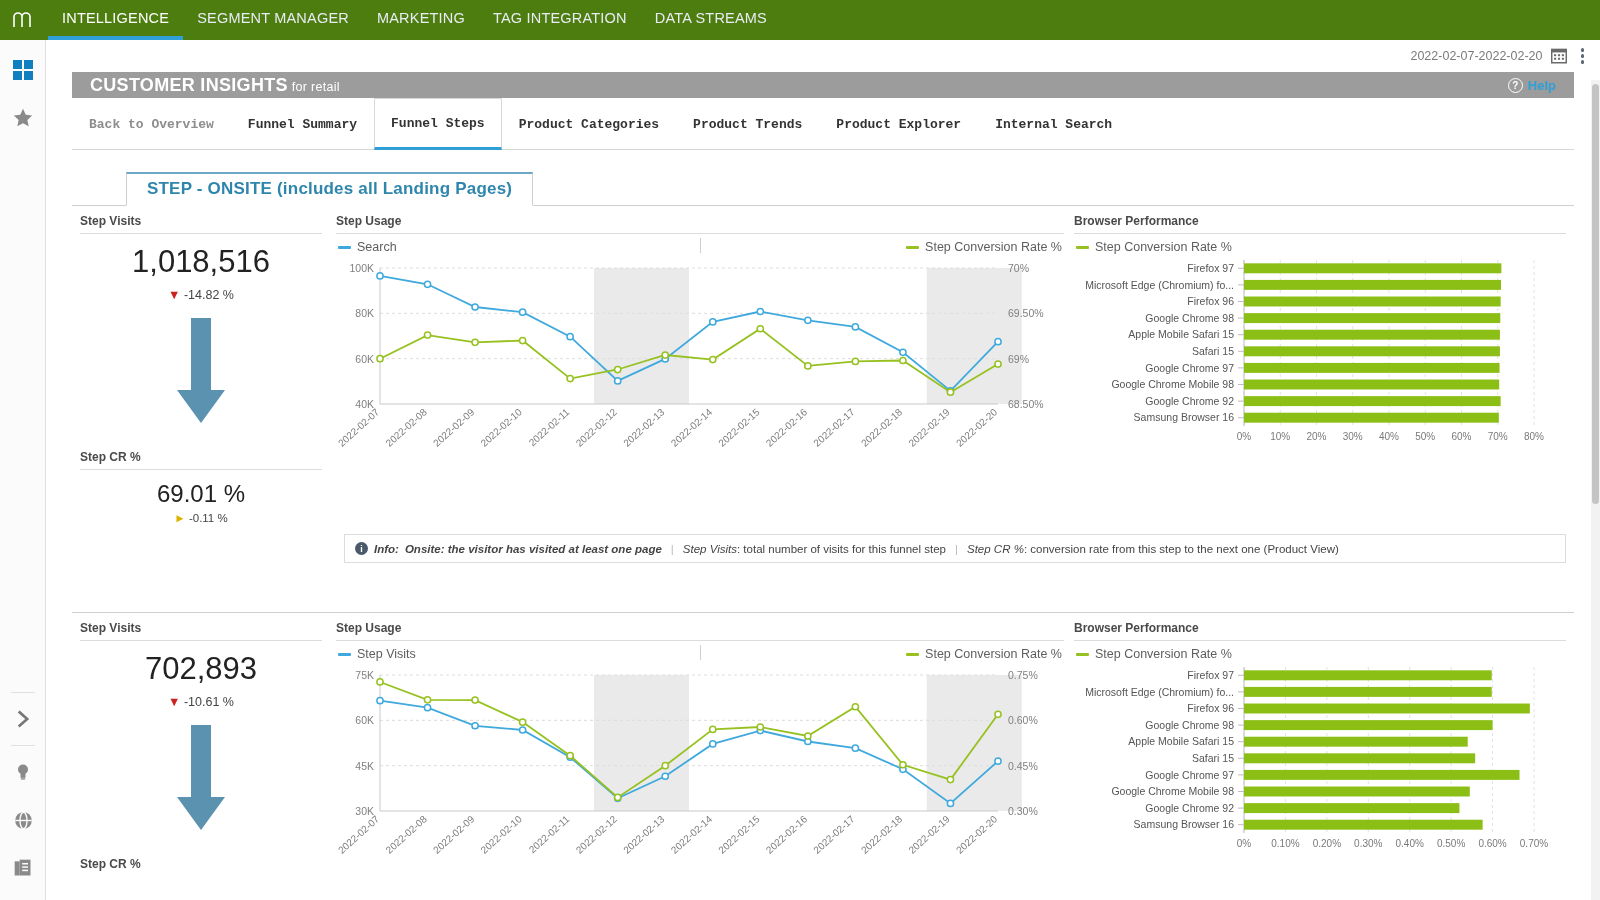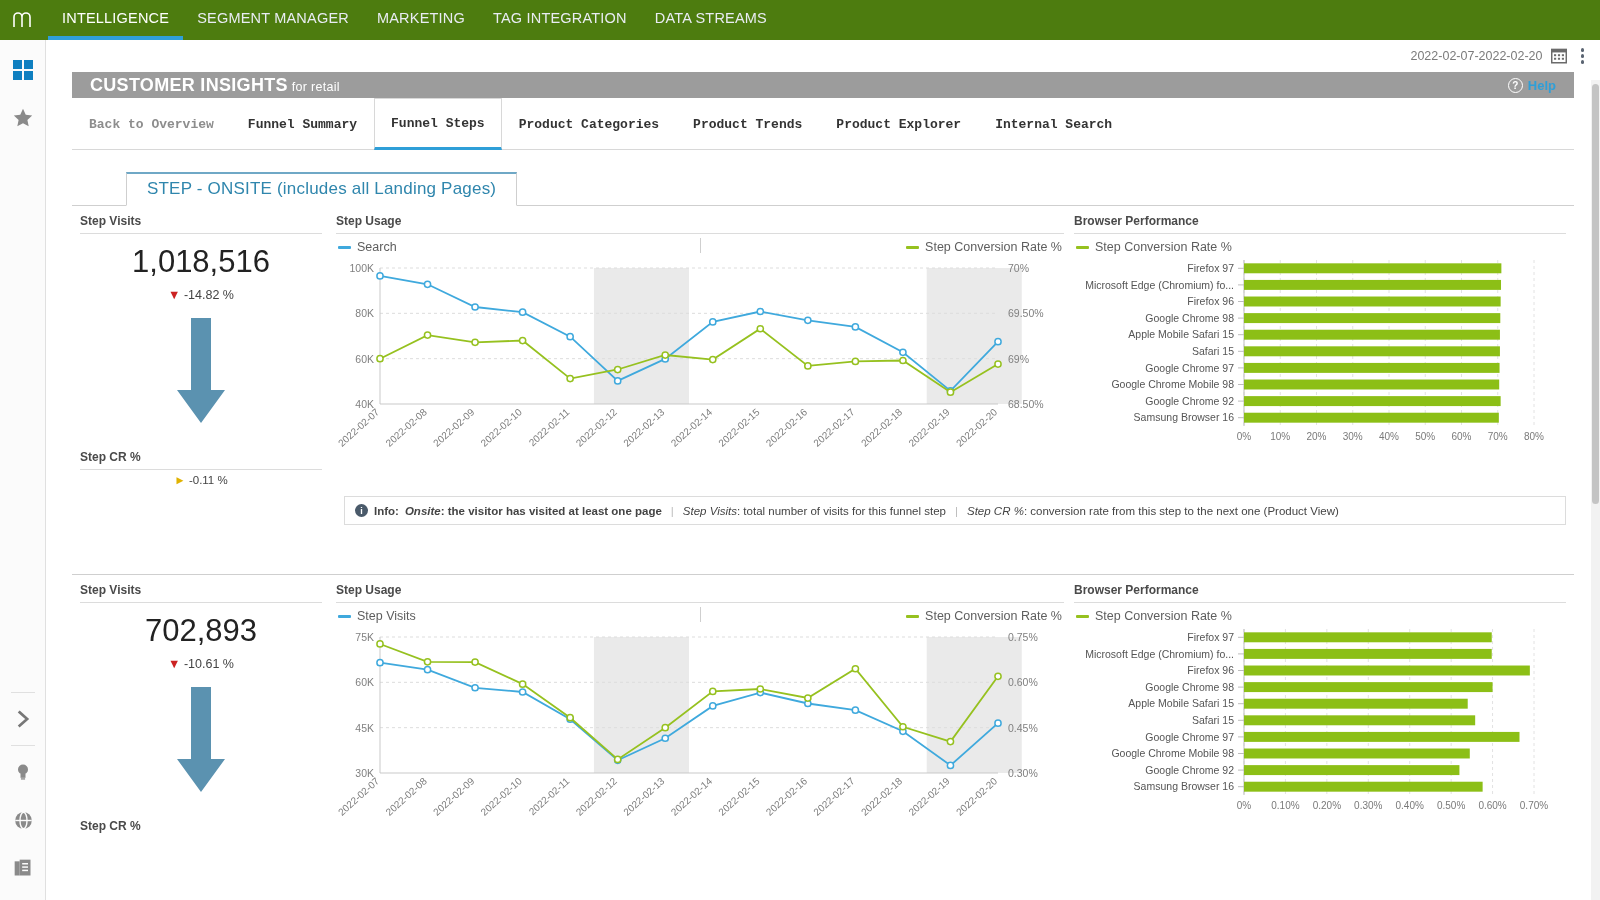--- a/index.html
+++ b/index.html
@@ -80,21 +80,21 @@
     margin-bottom:-1px;
   }
 
   
   .step-tabline { position:relative; height:34px; margin-top:22px; }
   .step-tabline .rule { position:absolute; left:0; right:0; bottom:0; height:1px; background:#cfcfcf; }
   .step-tab {
     position:absolute; bottom:0; left:54px;
     border:1px solid #cfcfcf; border-bottom:1px solid #fff; border-top:2.5px solid #6fa8c6;
     background:#fff; padding:5px 20px 6px 20px;
-    color:#2f86ad; font-size:17px; font-weight:normal; letter-spacing:.2px;
+    color:#2f86ad; font-size:17px; font-weight:bold; letter-spacing:.2px;
   }
 
   .grid3 { display:flex; padding:0 0 0 0; }
   .col-kpi { width:250px; padding-left:8px; }
   .col-chart { flex:1; padding:0 10px 0 14px; }
   .col-bars { width:500px; padding-right:8px; }
 
   .panel-label { font-size:12px; font-weight:bold; color:#4a4a4a; padding:8px 0 5px 0; }
   .hr { height:1px; background:#dcdcdc; }
 
@@ -111,21 +111,21 @@
   .legend-dash { width:13px; height:3px; border-radius:1px; display:block;}
   .legend-divider { position:absolute; left:50%; top:4px; width:1px; height:15px; background:#cfcfcf;}
 
   .chartbox { position:relative; }
 
   .info-bar {
     margin:10px 0 0 0; border:1px solid #dcdcdc; background:#fff;
     padding:7px 10px; font-size:11.5px; color:#444; display:flex; align-items:center; gap:6px;
     white-space:nowrap; overflow:hidden;
   }
-  .info-bar b { font-weight:bold; }
+  .info-bar b { font-weight:bold;font-style:italic; }
   .info-bar i { font-style:italic; }
   .info-i {
     width:13px;height:13px;border-radius:50%;background:#4a5a6a;color:#fff;
     font-size:9px;font-weight:bold;display:inline-flex;align-items:center;justify-content:center;
     flex:0 0 auto;
   }
   .sep { color:#bbb; padding:0 3px;}
 
   text { font-family:"Liberation Sans", sans-serif; }
   .scrollbar {
@@ -284,20 +284,21 @@
           <span class="down">▼</span>
           <span>-14.82 %</span>
         </div>
         <div class="arrow-wrap">
           <svg width="60" height="110" viewBox="0 0 60 110" aria-hidden="true">
             <polygon points="20,0 40,0 40,72 54,72 30,105 6,72 20,72" fill="#5b92b0"></polygon>
           </svg>
         </div>
         <div class="panel-label" style="padding-top:22px;">Step CR %</div>
         <div class="hr"></div>
+        <div class="kpi-value small">69.01 %</div>
         <div class="kpi-delta" style="padding-top:4px;font-size:11.5px;">
           <span class="flat">►</span>
           <span>-0.11 %</span>
         </div>
       </div>
 
       <div class="col-chart">
         <div class="panel-label">Step Usage</div>
         <div class="hr"></div>
         <div class="legend-row">

